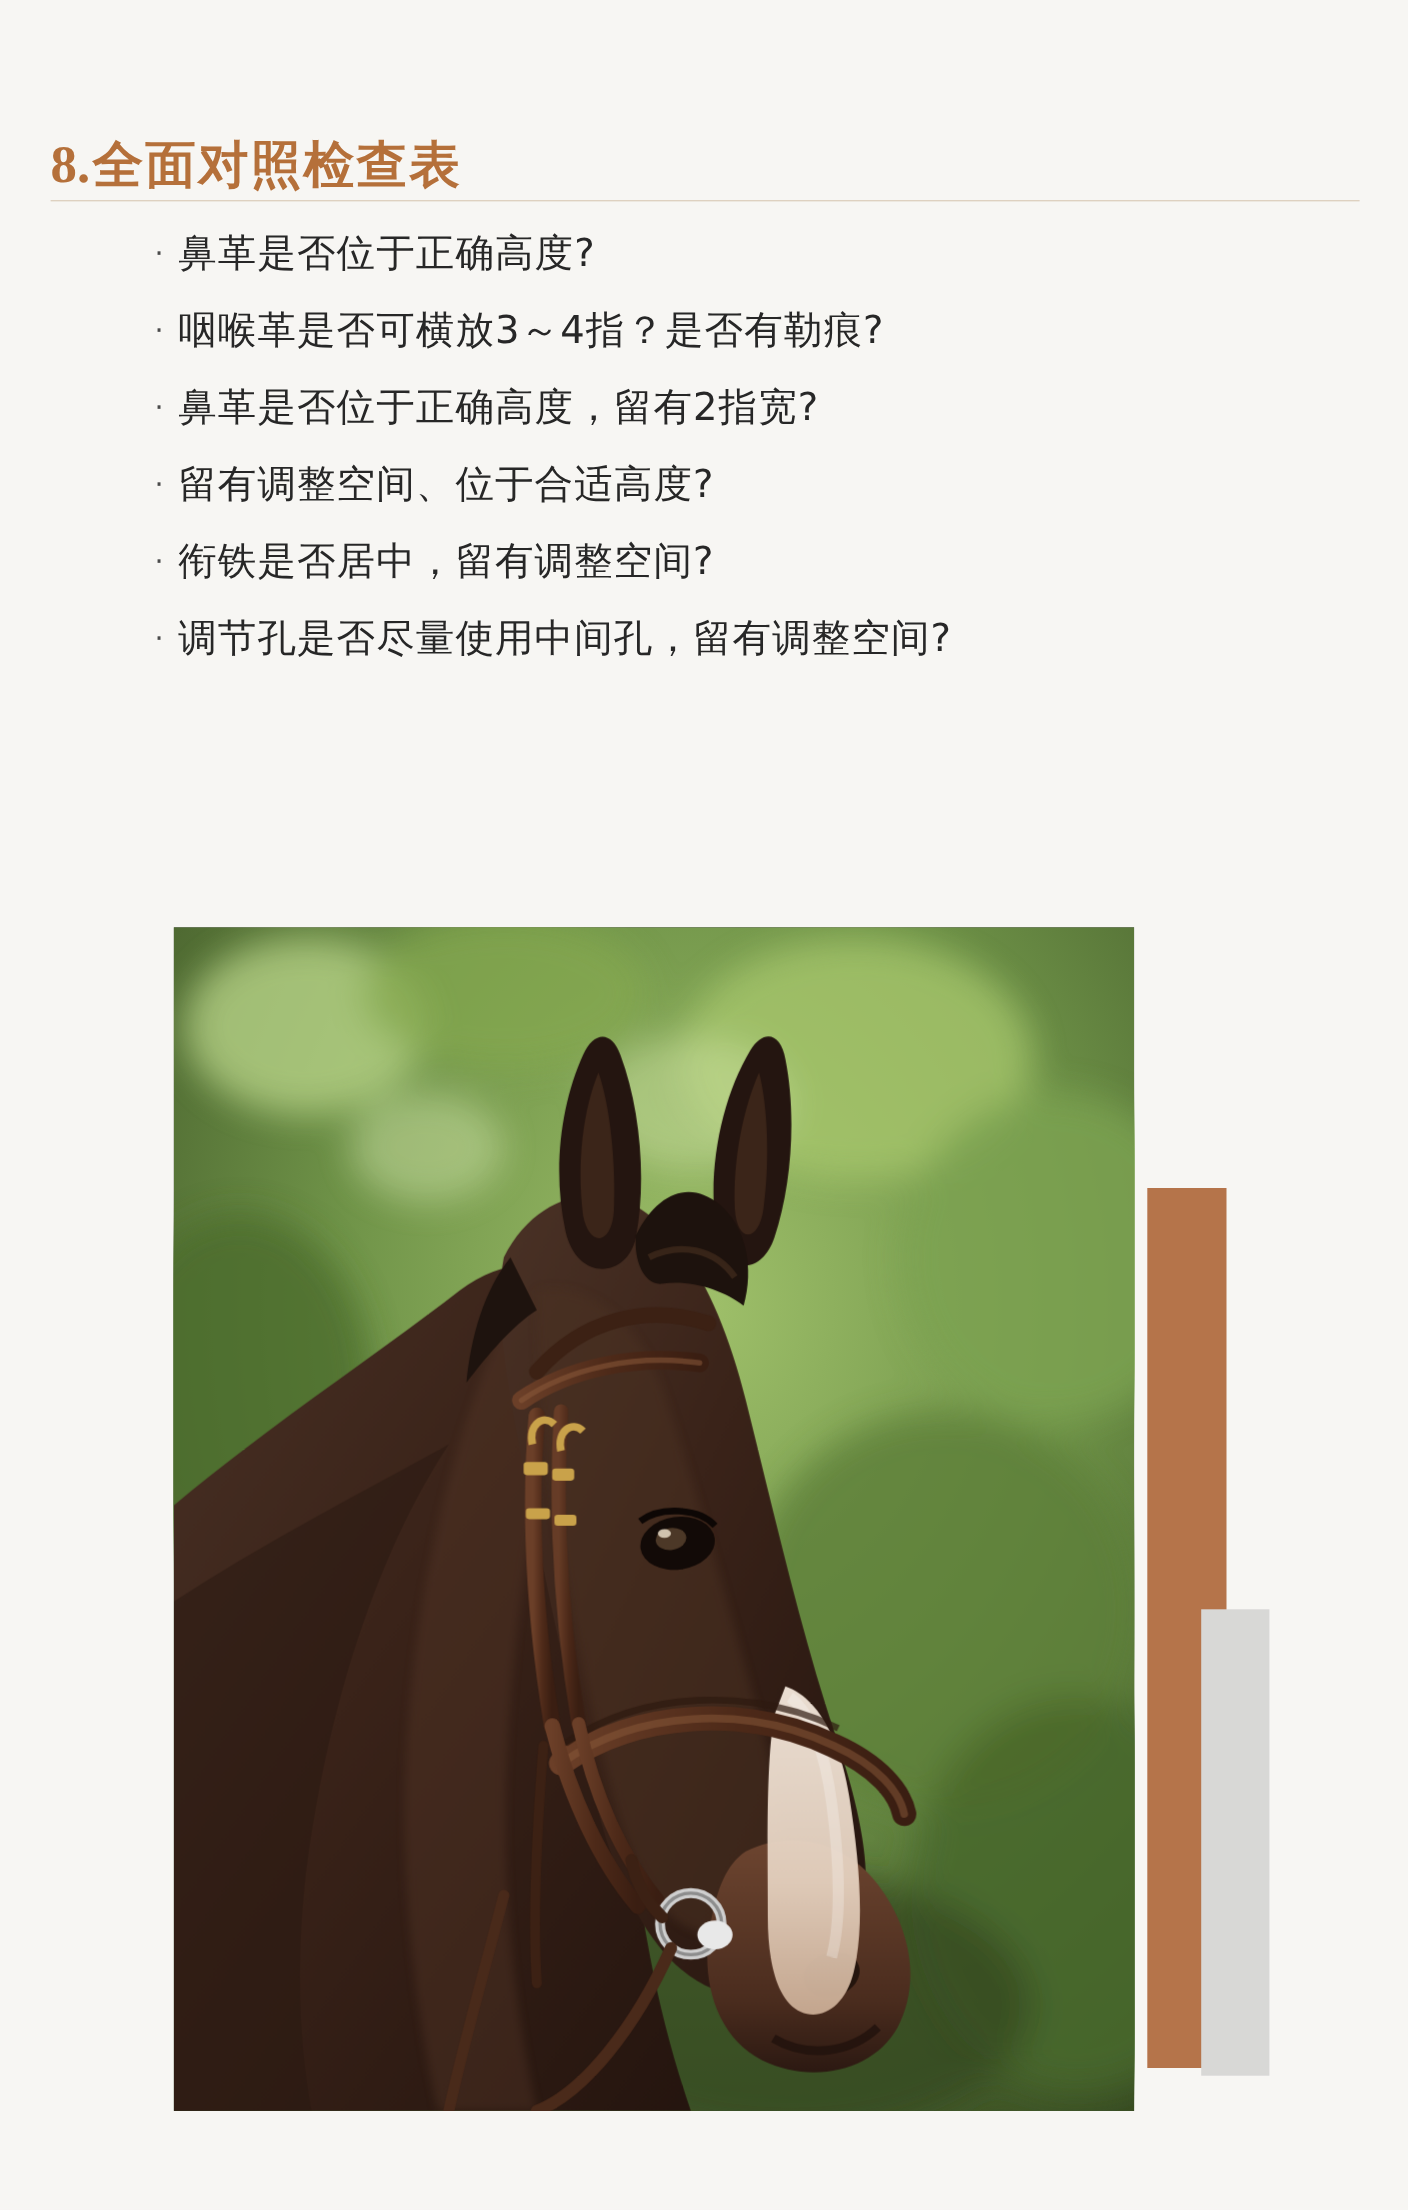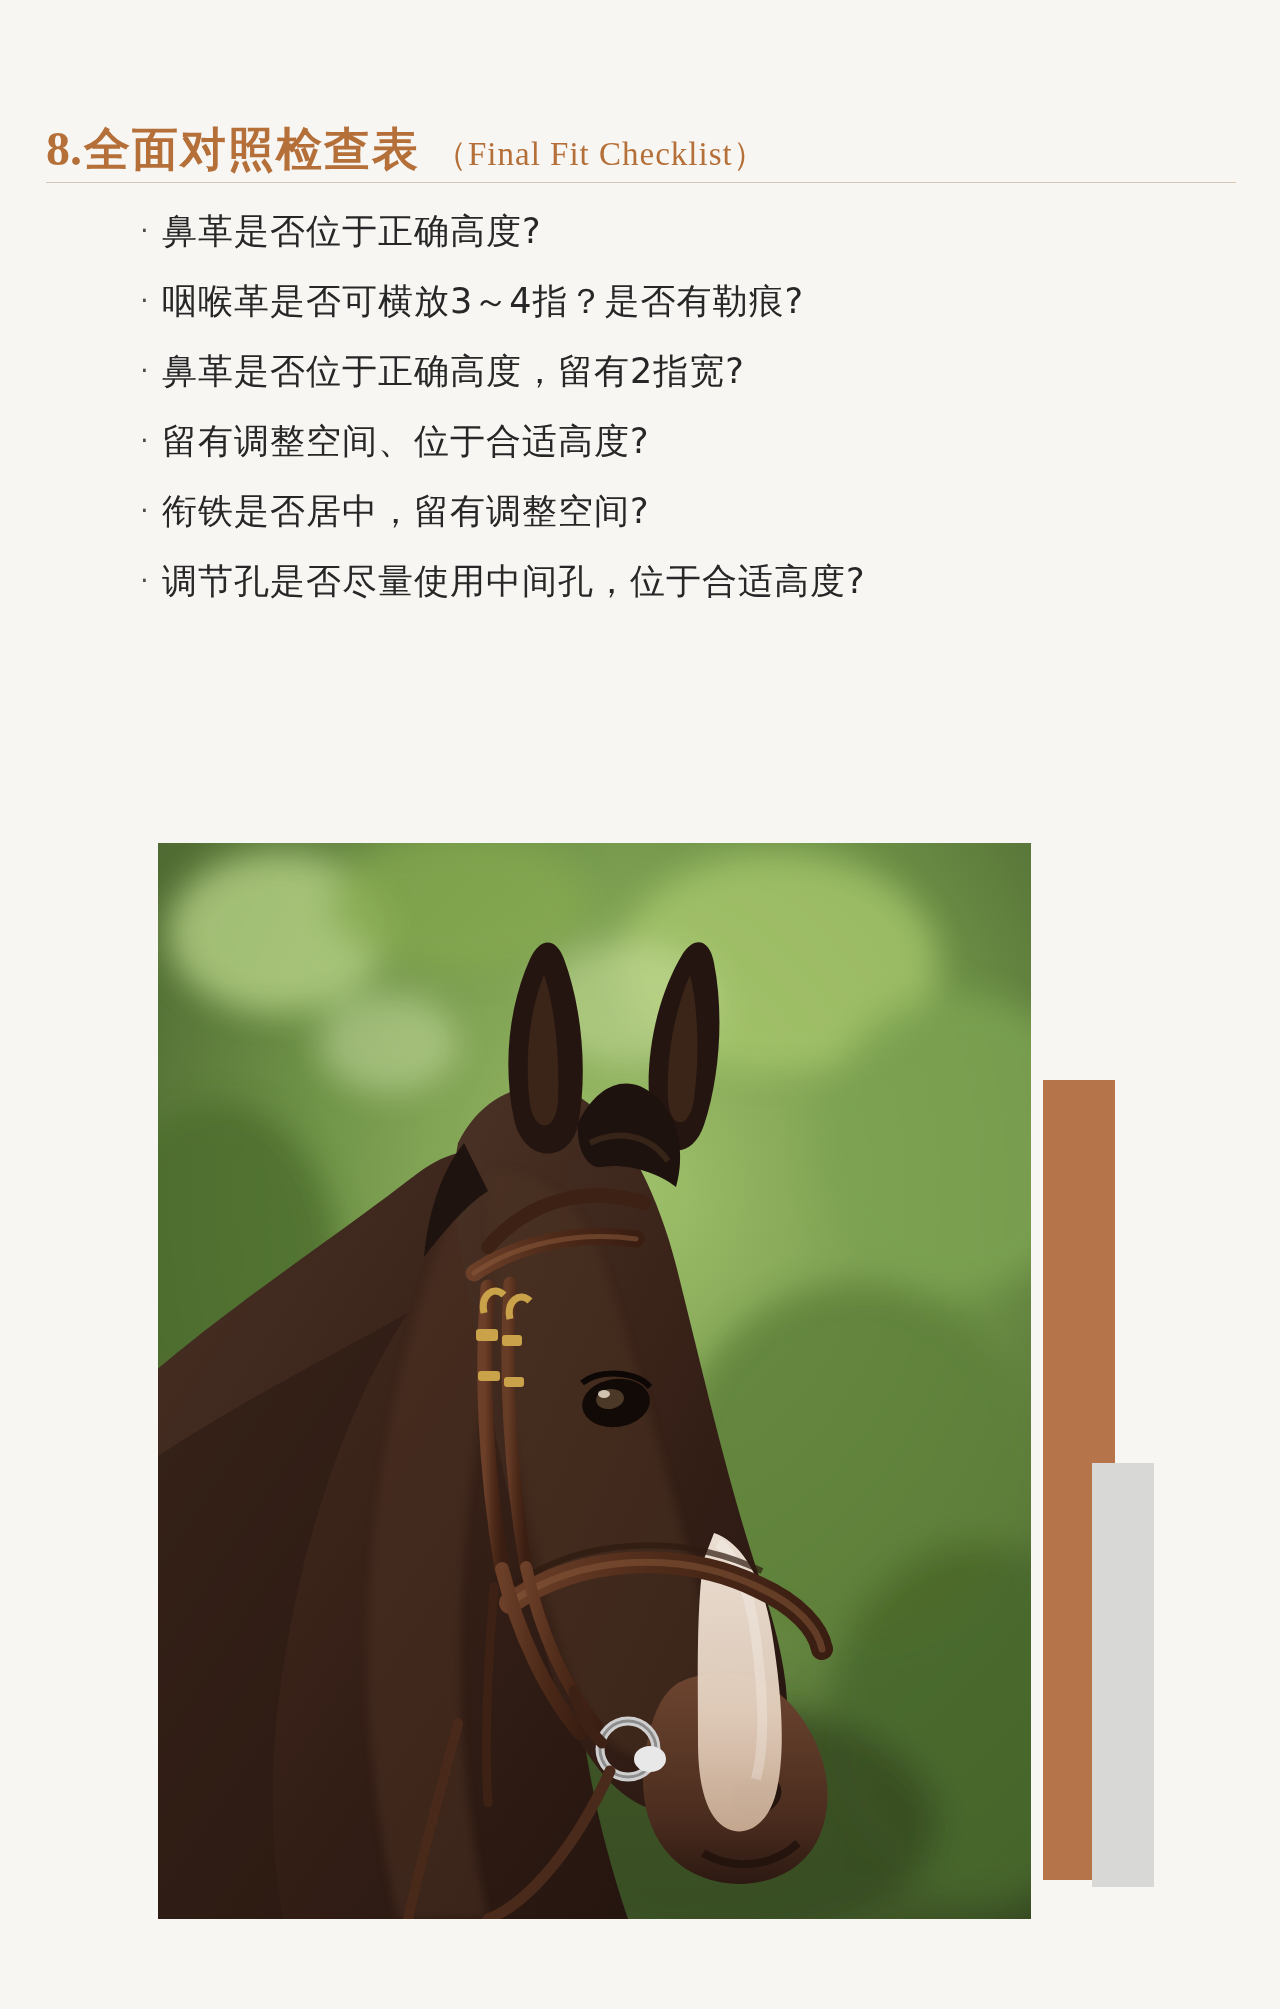--- a/index.html
+++ b/index.html
@@ -141,21 +141,20 @@
   }
 </style>
 </head>
 <body>
 
 <div class="page">
 
   <div class="heading">
     <span class="heading-number">8.</span>
     <span class="heading-cn">全面对照检查表</span>
-    <span class="heading-en">（Final Fit Checklist）</span>
   </div>
 
   <div class="rule"></div>
 
   <ul class="checklist">
     <li class="check-item">
       <span class="bullet">·</span>
       <span class="check-text">鼻革是否位于正确高度?</span>
     </li>
     <li class="check-item">
@@ -169,21 +168,21 @@
     <li class="check-item">
       <span class="bullet">·</span>
       <span class="check-text">留有调整空间、位于合适高度?</span>
     </li>
     <li class="check-item">
       <span class="bullet">·</span>
       <span class="check-text">衔铁是否居中，留有调整空间?</span>
     </li>
     <li class="check-item">
       <span class="bullet">·</span>
-      <span class="check-text">调节孔是否尽量使用中间孔，位于合适高度?</span>
+      <span class="check-text">调节孔是否尽量使用中间孔，留有调整空间?</span>
     </li>
   </ul>
 
   <div class="accent-bar"></div>
   <div class="grey-bar"></div>
 
   <div class="photo">
     <svg viewBox="0 0 873 1076" preserveAspectRatio="xMidYMid slice" role="img">
       <defs>
         <radialGradient id="bgLeaf" cx="55%" cy="32%" r="85%">

